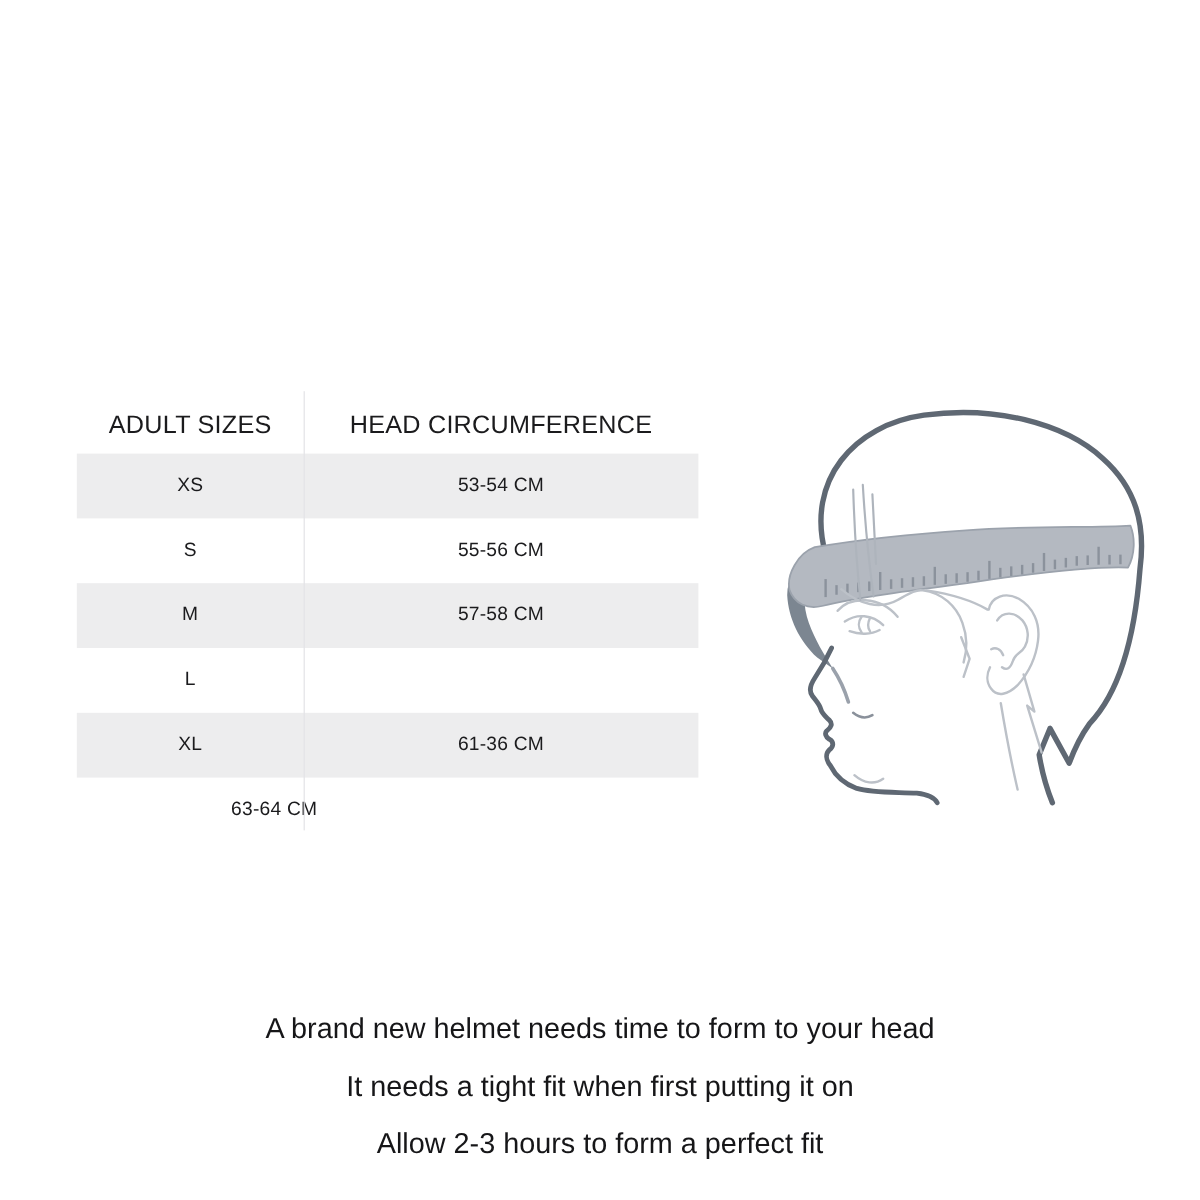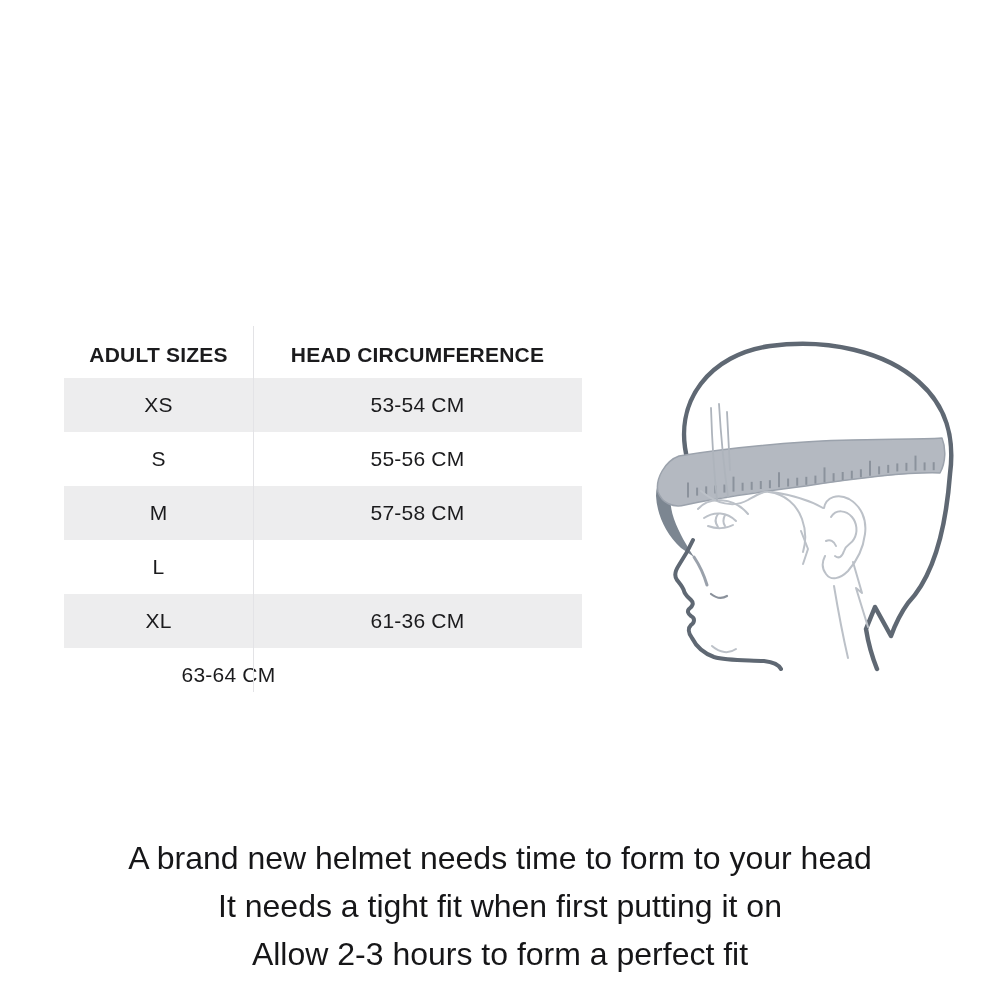--- a/index.html
+++ b/index.html
@@ -2,33 +2,33 @@
 <html><head>
 <meta charset="utf-8">
 <style>
   html,body{margin:0;padding:0;background:#ffffff;}
   .screen{
     position:relative;width:1000px;height:1000px;background:#ffffff;overflow:hidden;
     font-family:"Liberation Sans","DejaVu Sans",sans-serif;color:#1b1b1d;
   }
   
   .size-table{position:absolute;left:64px;top:332px;width:518px;}
-  .thead{height:46px;display:flex;align-items:center;font-weight:bold;}
+  .thead{height:46px;display:flex;align-items:center;}
   .th{font-size:21px;letter-spacing:.2px;color:#1b1b1d;text-align:center;}
   .trow{height:54px;display:flex;align-items:center;}
   .trow.striped{background:#ededee;}
-  .td{font-size:21px;letter-spacing:.2px;color:#1b1b1d;text-align:center;}
+  .td{font-size:16px;letter-spacing:.2px;color:#1b1b1d;text-align:center;}
   .col-size{width:189px;}
   .col-circ{width:329px;}
   .col-divider{position:absolute;left:189px;top:-6px;width:1px;height:366px;background:#e3e3e6;}
   
   .head-illustration{position:absolute;left:630px;top:330px;width:350px;height:345px;}
   
   .footer-note{position:absolute;left:0;top:834px;width:1000px;text-align:center;
-    font-size:32px;line-height:48px;color:#161618;}
+    font-size:24px;line-height:48px;color:#161618;}
 </style>
 </head>
 <body>
 
 <div class="screen">
 
   <div class="size-table">
     <div class="thead">
       <div class="th col-size">ADULT SIZES</div>
       <div class="th col-circ">HEAD CIRCUMFERENCE</div>

